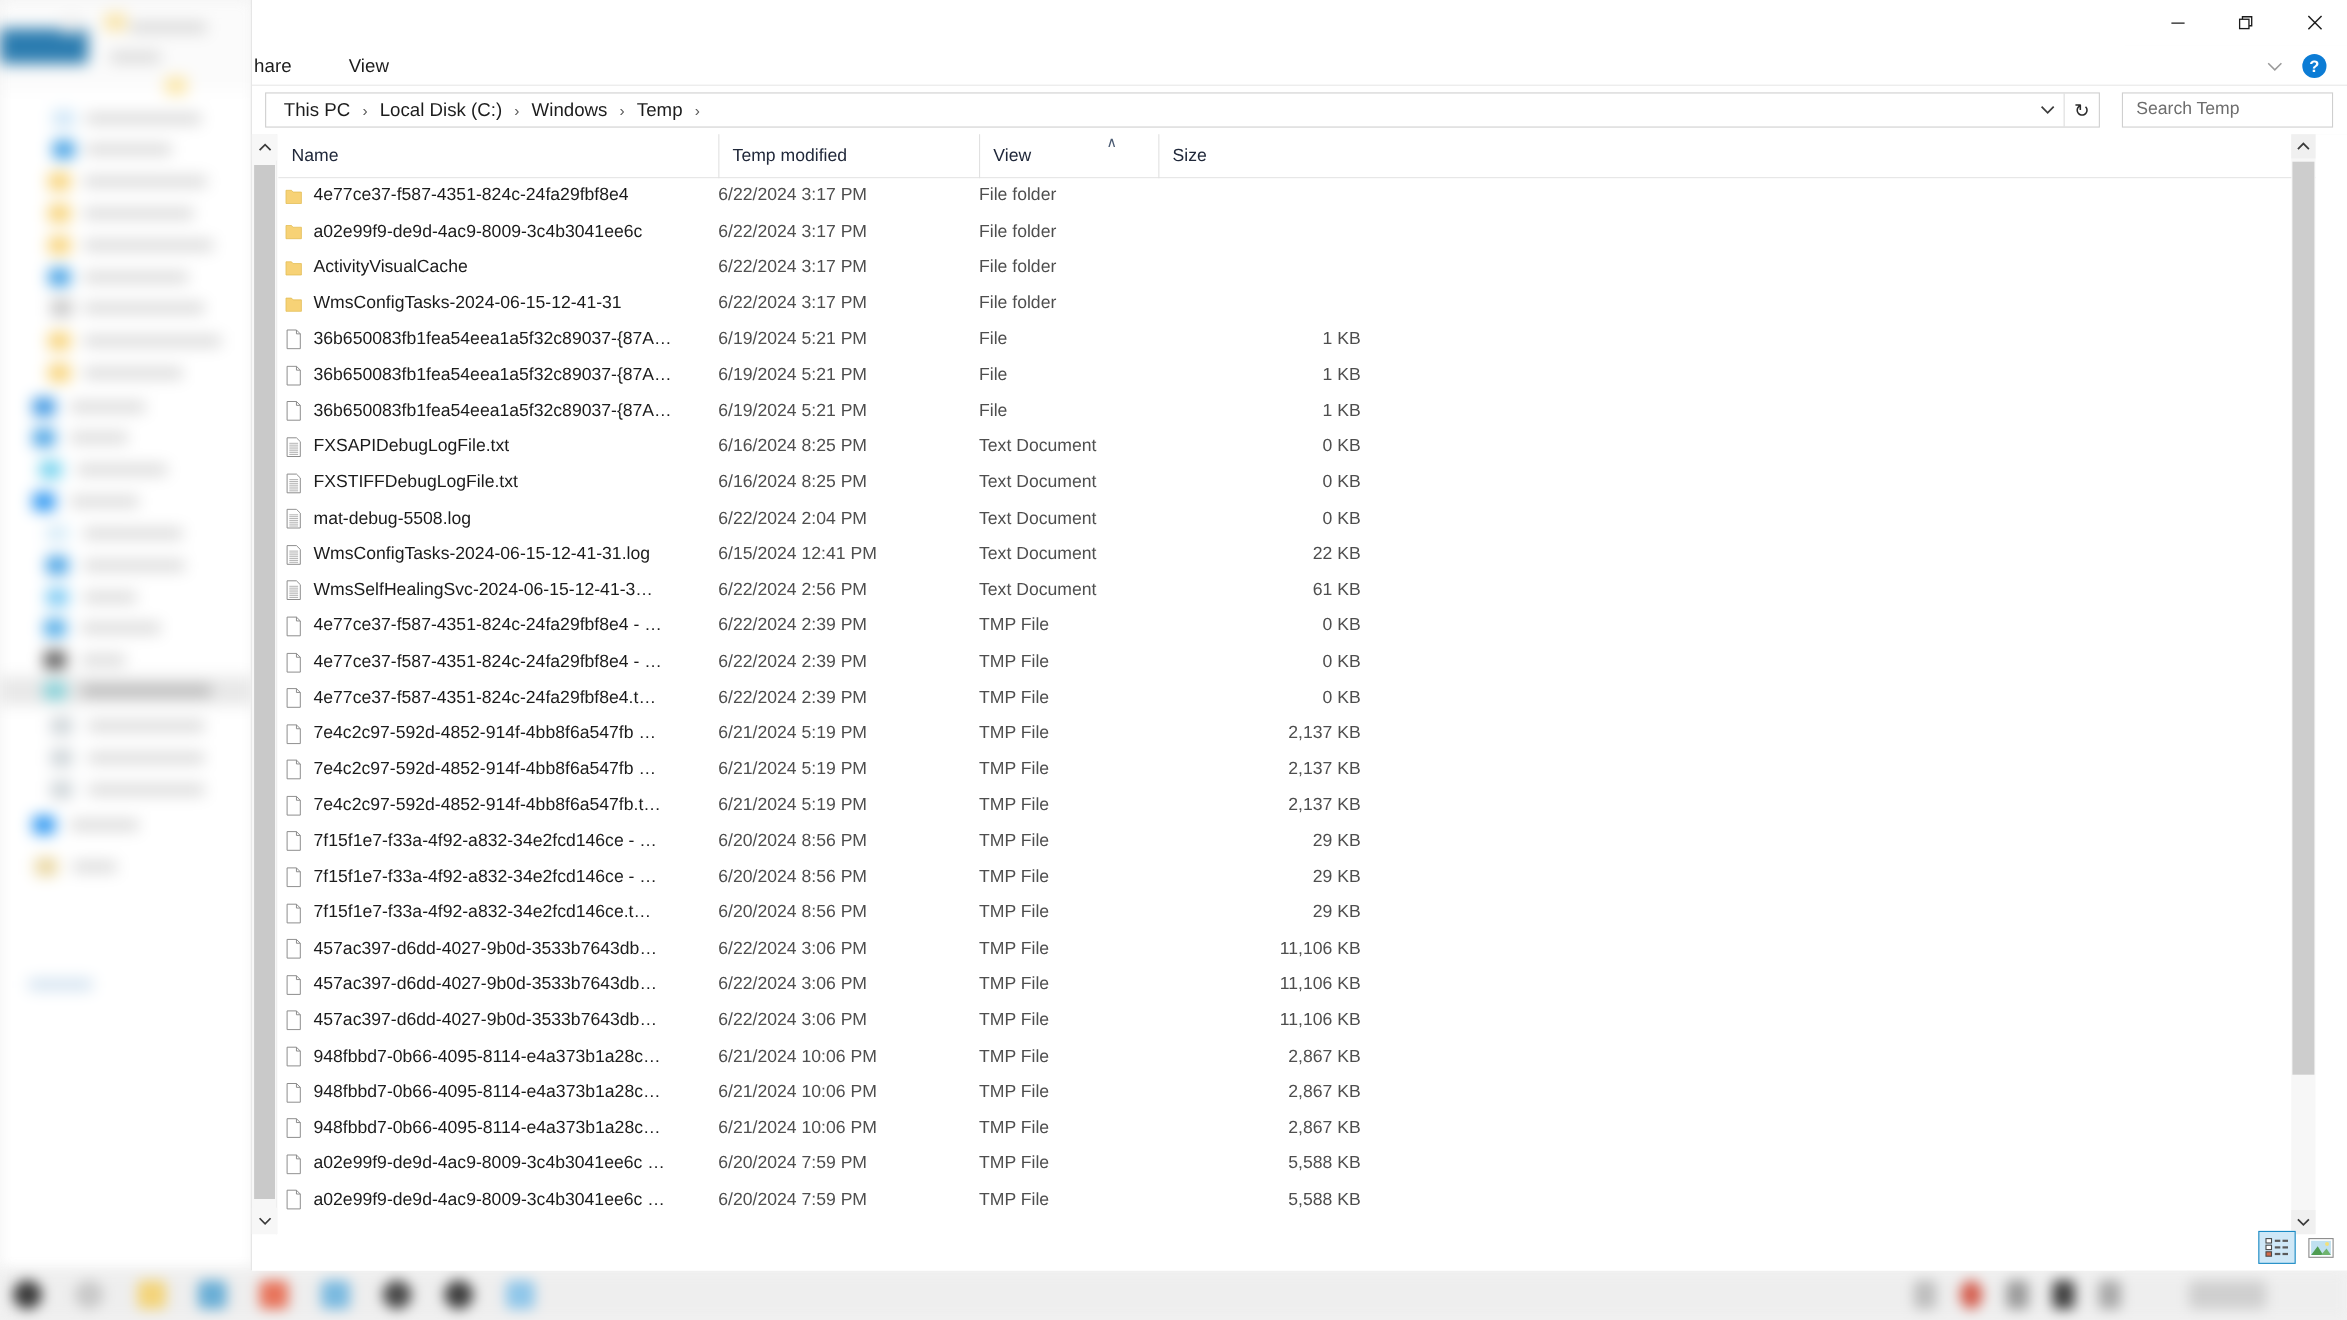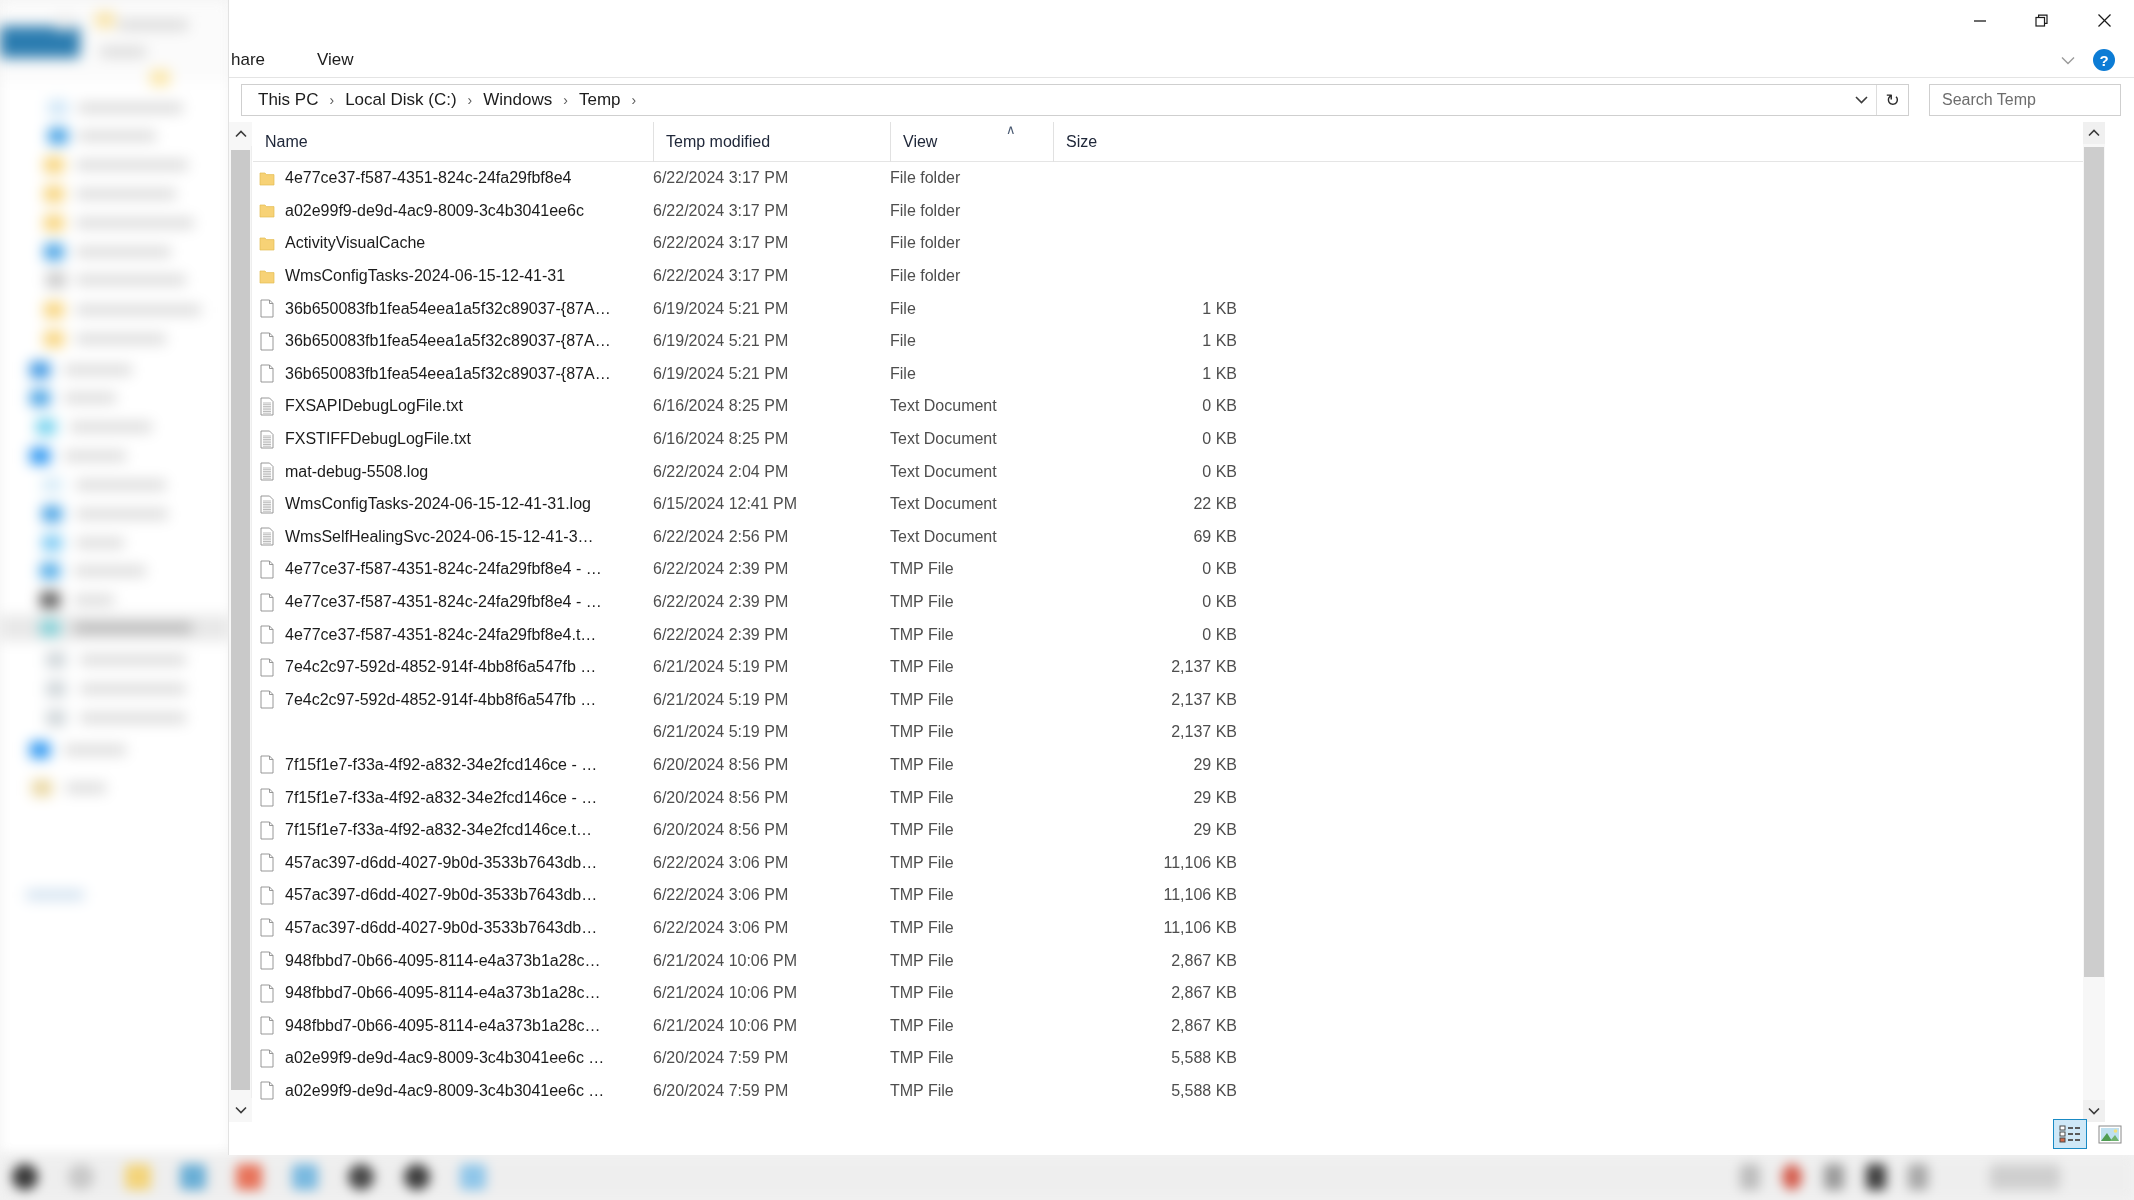--- a/index.html
+++ b/index.html
@@ -559,21 +559,21 @@
                 <line x1="4" x2="12" y1="9.4" y2="9.4" stroke="#9d9d9d" stroke-width="0.7"></line>
                 <line x1="4" x2="12" y1="11.1" y2="11.1" stroke="#9d9d9d" stroke-width="0.7"></line>
                 <line x1="4" x2="12" y1="12.8" y2="12.8" stroke="#9d9d9d" stroke-width="0.7"></line>
                 <line x1="4" x2="12" y1="14.5" y2="14.5" stroke="#9d9d9d" stroke-width="0.7"></line>
                 <line x1="4" x2="12" y1="16.2" y2="16.2" stroke="#9d9d9d" stroke-width="0.7"></line>
               </svg>
               <span>WmsSelfHealingSvc-2024-06-15-12-41-3…</span>
             </div>
             <div class="cell c-date">6/22/2024 2:56 PM</div>
             <div class="cell c-type">Text Document</div>
-            <div class="cell c-size">69 KB</div>
+            <div class="cell c-size">61 KB</div>
           </div>
           <div class="file-row">
             <div class="cell c-name">
               <svg class="ficon" viewBox="0 0 16 19">
                 <path d="M2 1 L10.5 1 L14 4.5 L14 18 L2 18 Z" fill="#ffffff" stroke="#8c8c8c" stroke-width="0.9"></path>
                 <path d="M10.5 1 L10.5 4.5 L14 4.5" fill="none" stroke="#8c8c8c" stroke-width="0.9"></path>
               </svg>
               <span>4e77ce37-f587-4351-824c-24fa29fbf8e4 - …</span>
             </div>
             <div class="cell c-date">6/22/2024 2:39 PM</div>
@@ -622,20 +622,27 @@
                 <path d="M2 1 L10.5 1 L14 4.5 L14 18 L2 18 Z" fill="#ffffff" stroke="#8c8c8c" stroke-width="0.9"></path>
                 <path d="M10.5 1 L10.5 4.5 L14 4.5" fill="none" stroke="#8c8c8c" stroke-width="0.9"></path>
               </svg>
               <span>7e4c2c97-592d-4852-914f-4bb8f6a547fb …</span>
             </div>
             <div class="cell c-date">6/21/2024 5:19 PM</div>
             <div class="cell c-type">TMP File</div>
             <div class="cell c-size">2,137 KB</div>
           </div>
           <div class="file-row">
+            <div class="cell c-name">
+              <svg class="ficon" viewBox="0 0 16 19">
+                <path d="M2 1 L10.5 1 L14 4.5 L14 18 L2 18 Z" fill="#ffffff" stroke="#8c8c8c" stroke-width="0.9"></path>
+                <path d="M10.5 1 L10.5 4.5 L14 4.5" fill="none" stroke="#8c8c8c" stroke-width="0.9"></path>
+              </svg>
+              <span>7e4c2c97-592d-4852-914f-4bb8f6a547fb.t…</span>
+            </div>
             <div class="cell c-date">6/21/2024 5:19 PM</div>
             <div class="cell c-type">TMP File</div>
             <div class="cell c-size">2,137 KB</div>
           </div>
           <div class="file-row">
             <div class="cell c-name">
               <svg class="ficon" viewBox="0 0 16 19">
                 <path d="M2 1 L10.5 1 L14 4.5 L14 18 L2 18 Z" fill="#ffffff" stroke="#8c8c8c" stroke-width="0.9"></path>
                 <path d="M10.5 1 L10.5 4.5 L14 4.5" fill="none" stroke="#8c8c8c" stroke-width="0.9"></path>
               </svg>

